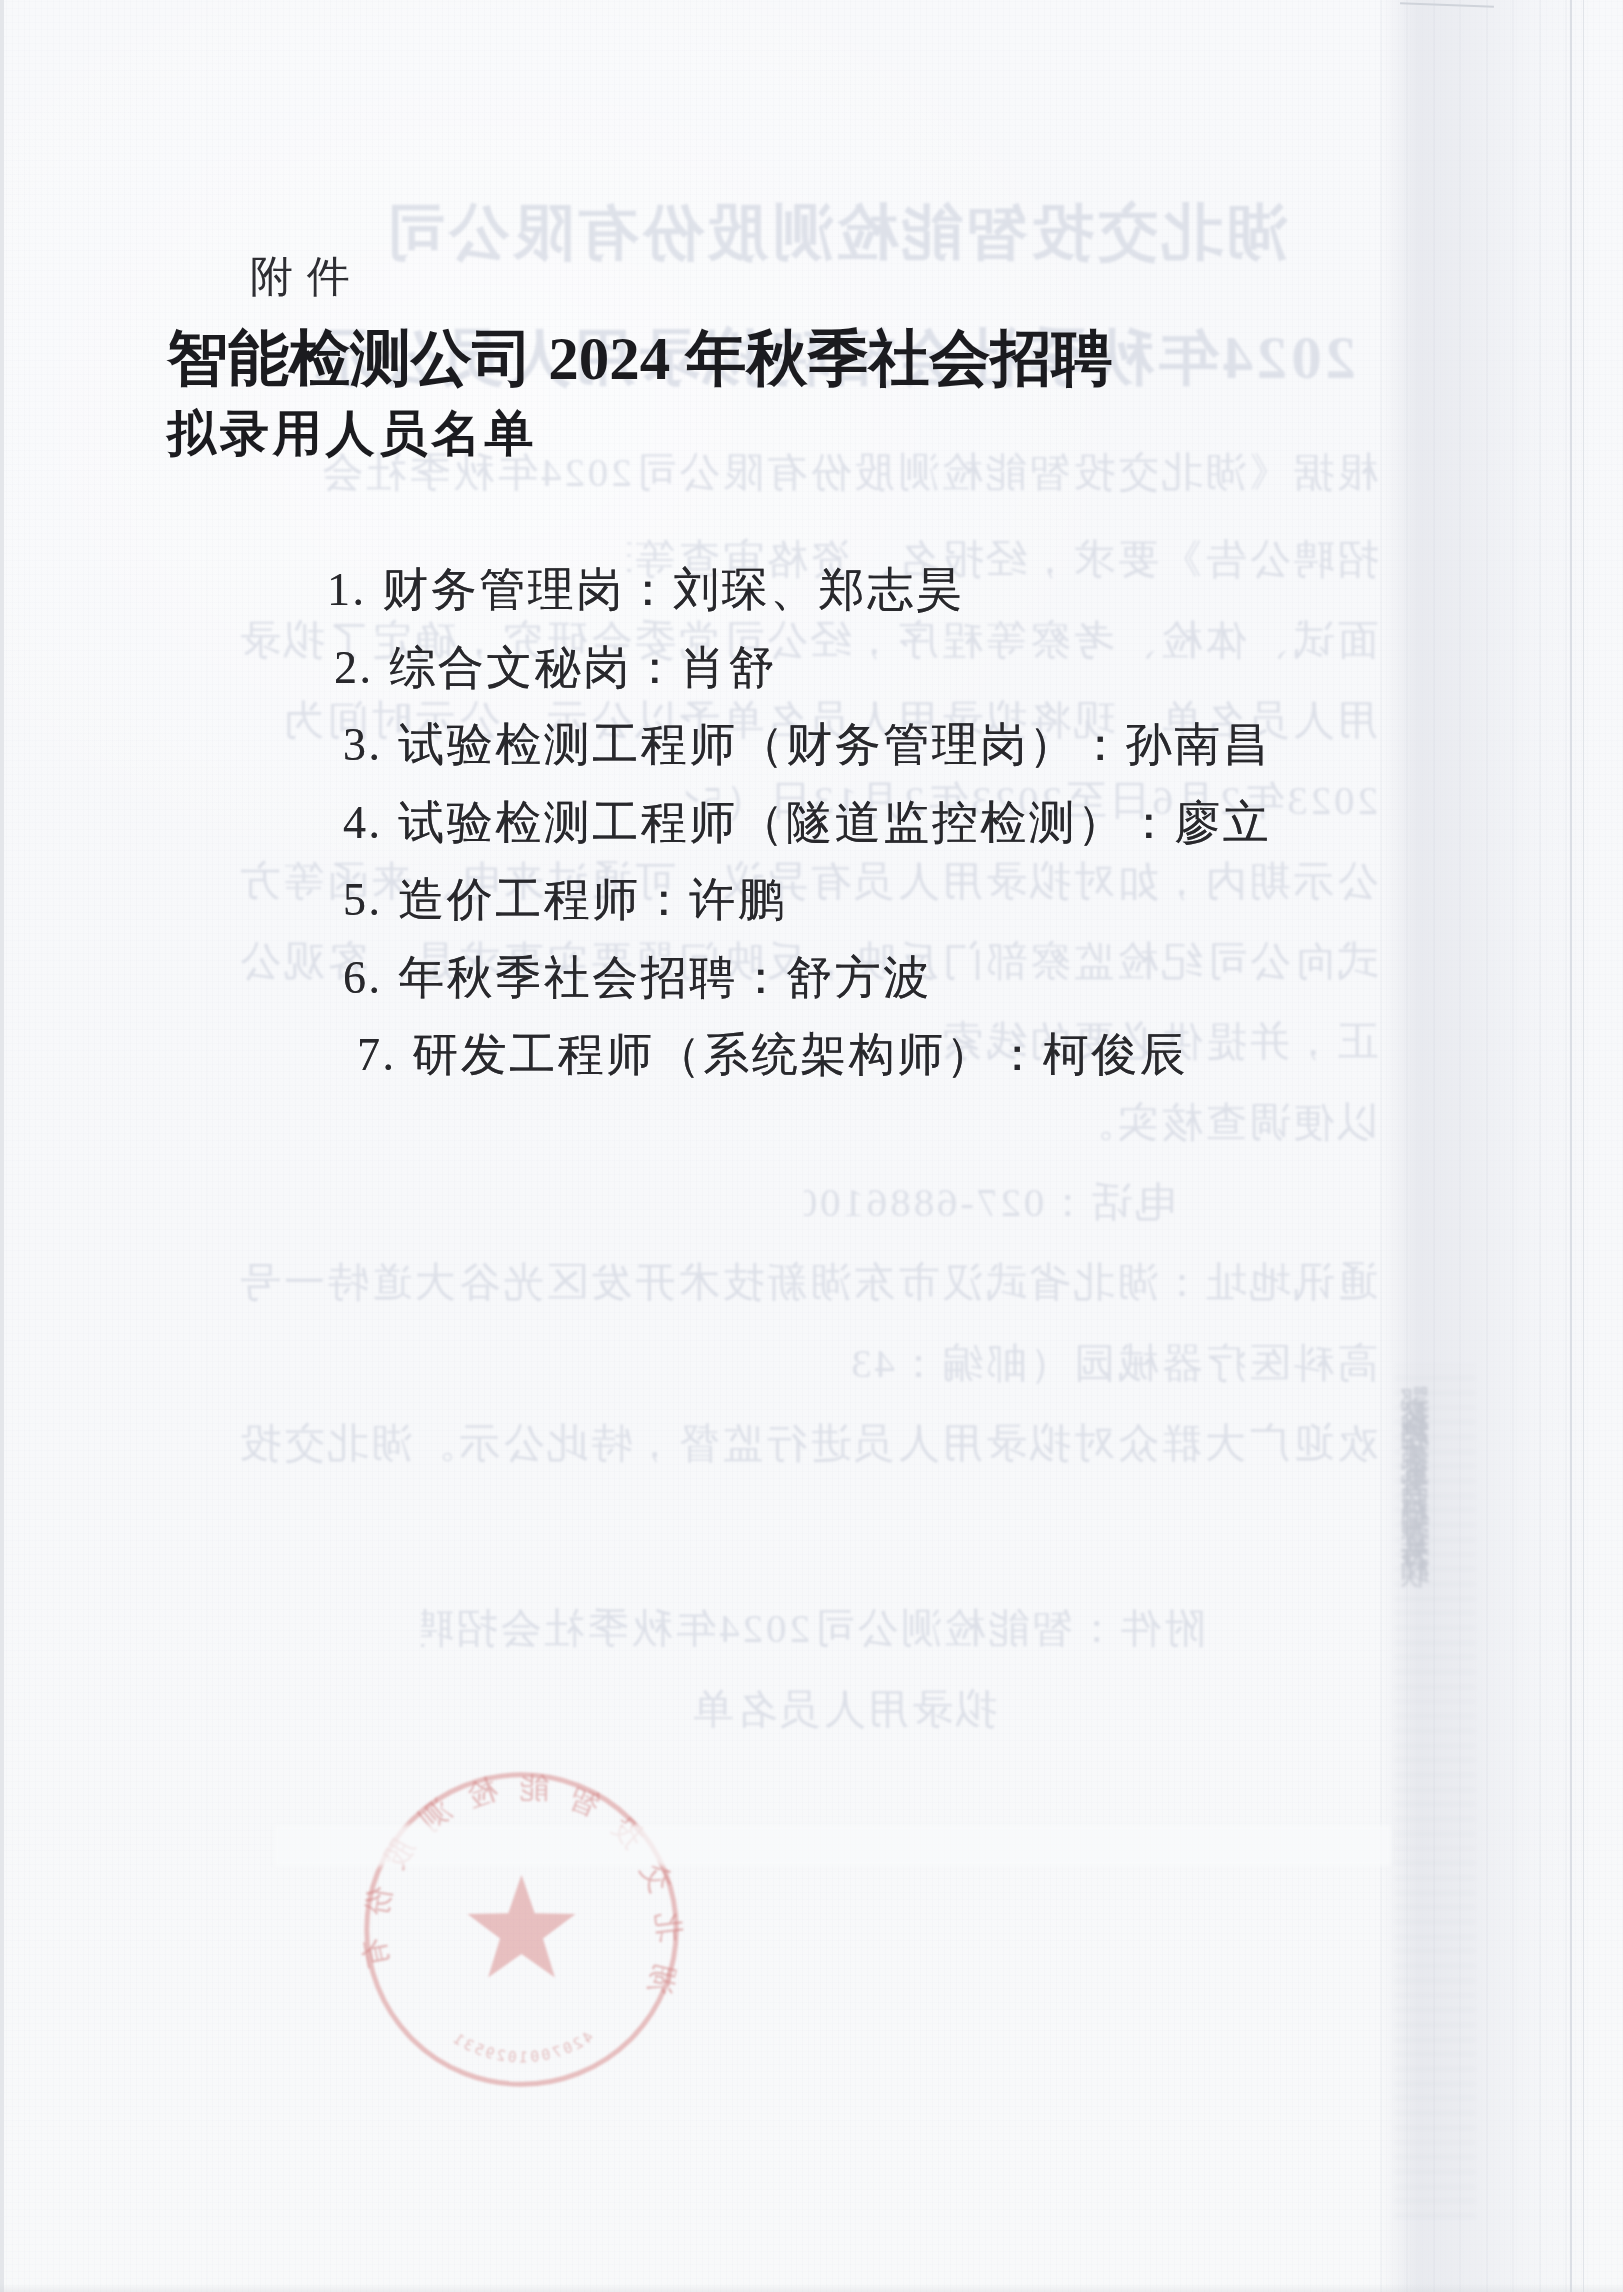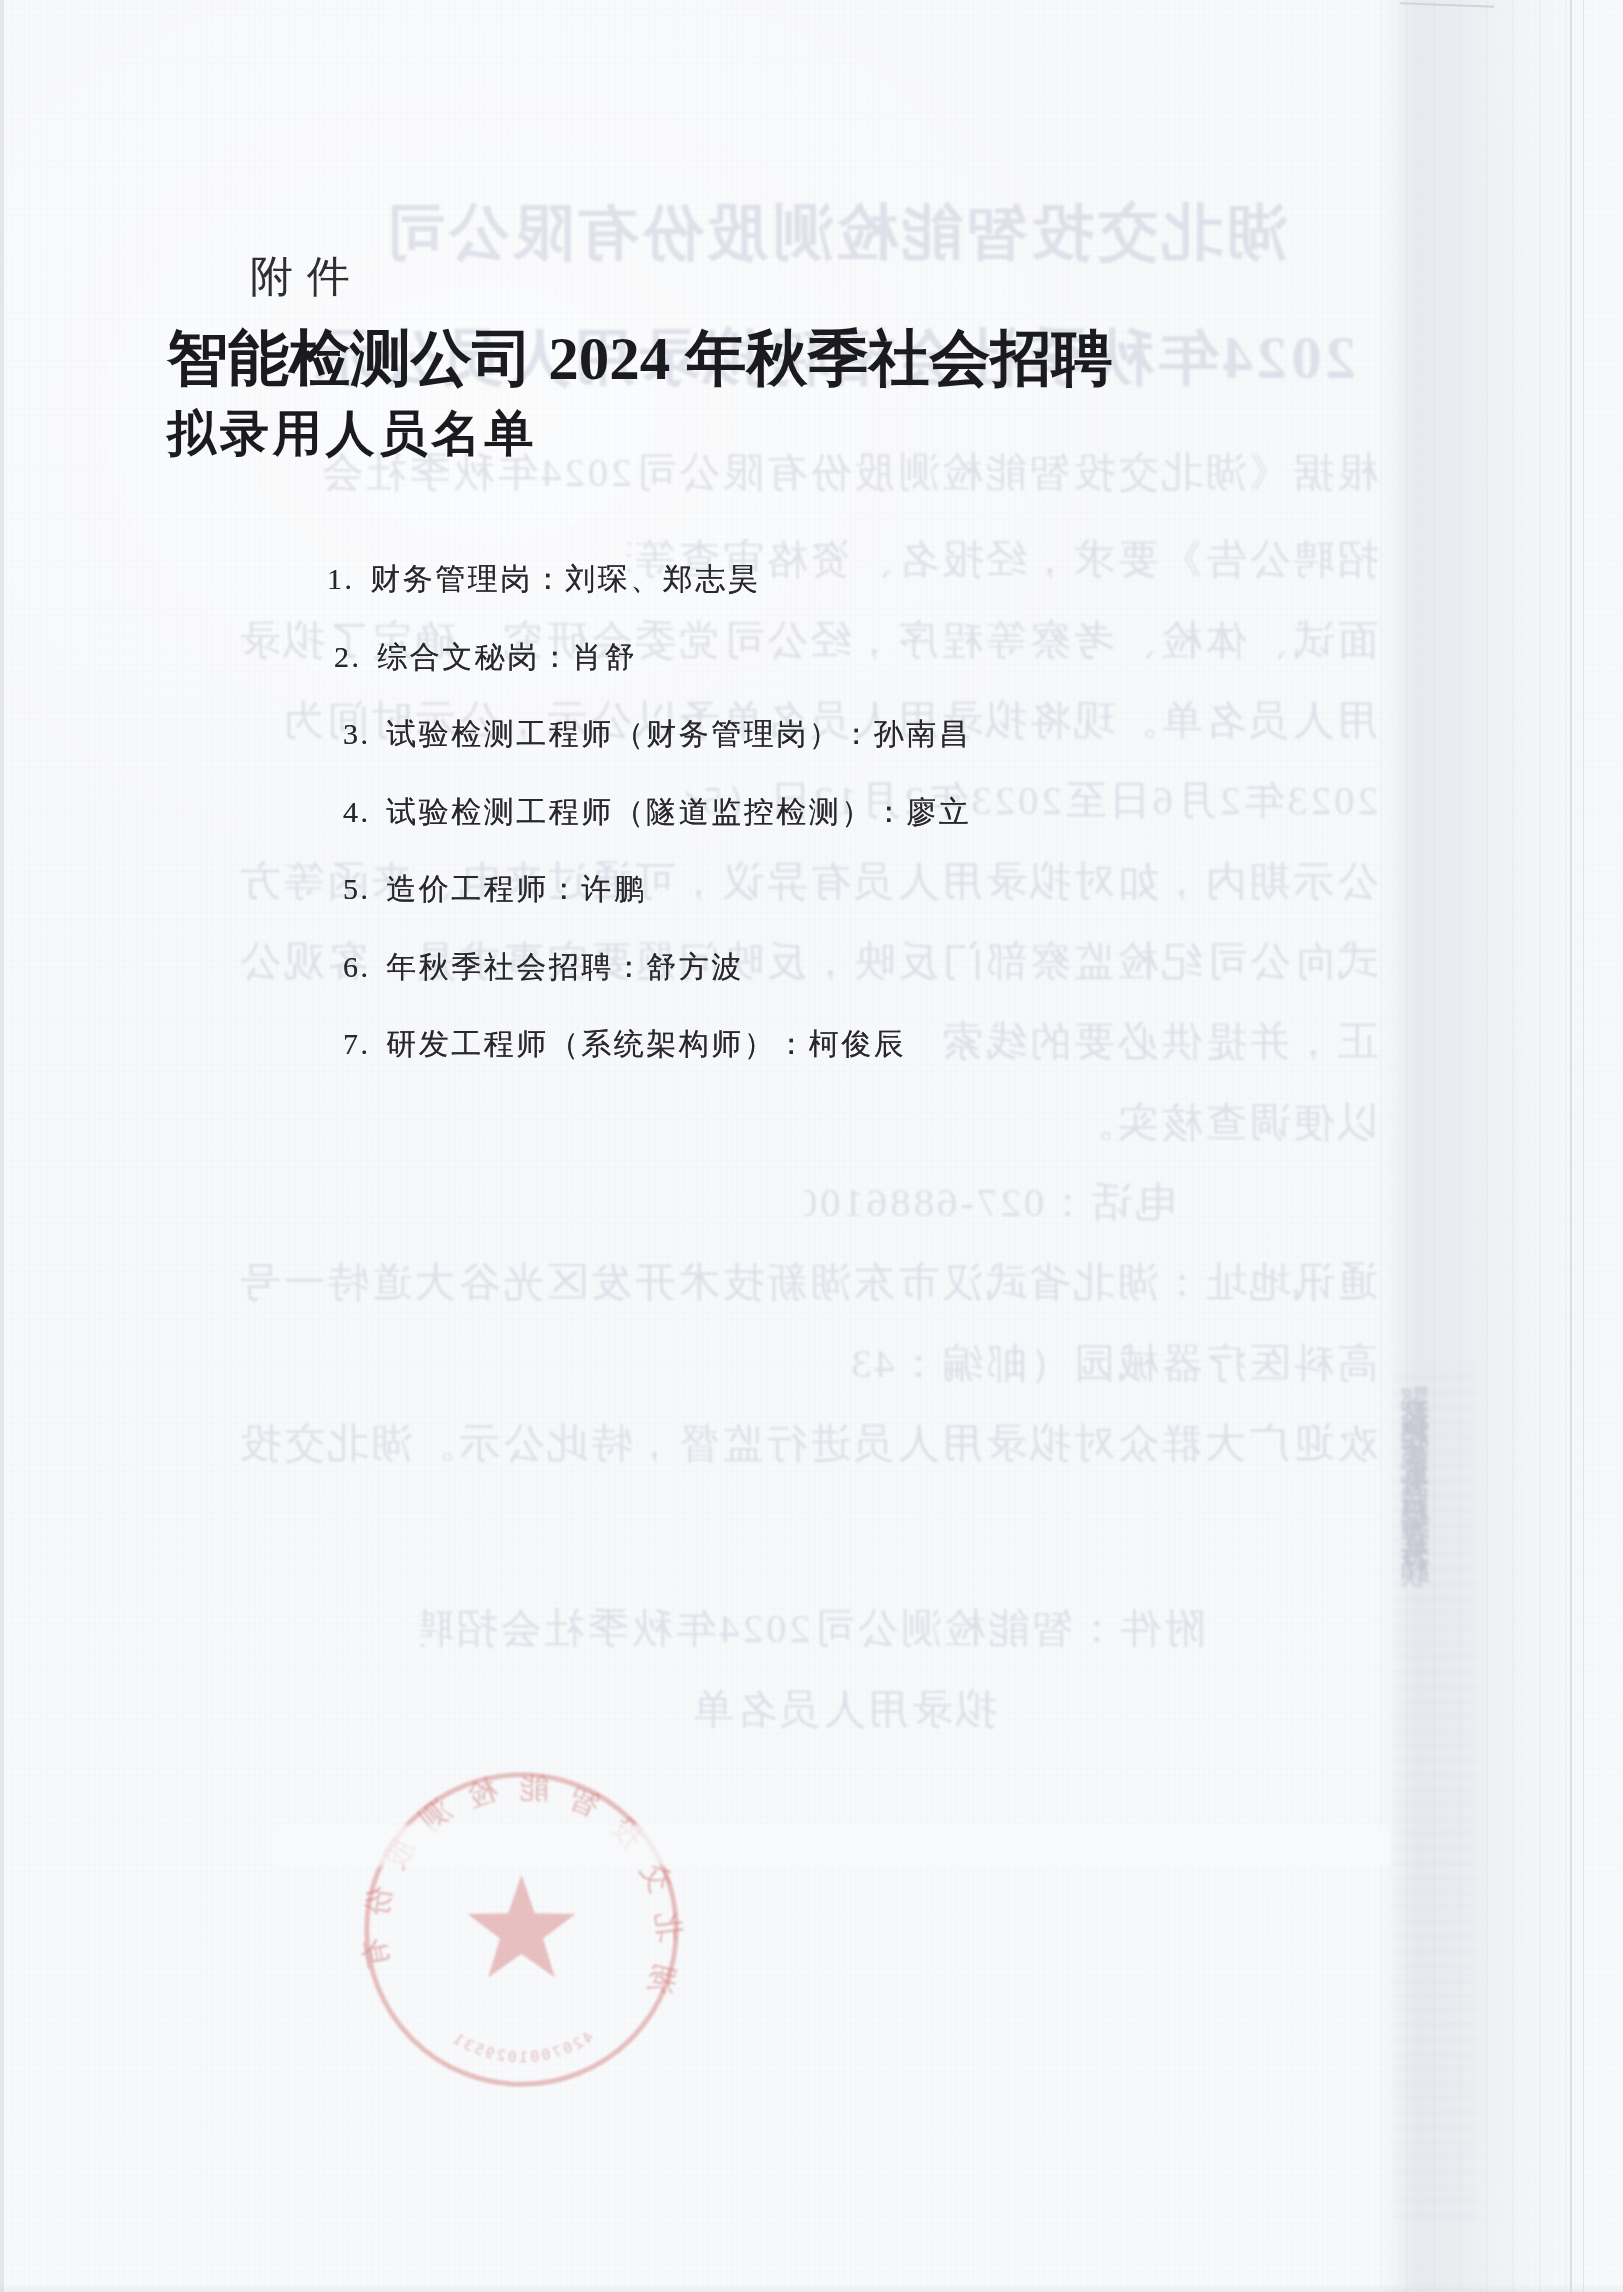--- a/index.html
+++ b/index.html
@@ -56,30 +56,30 @@
   .gf1{top:1605px;left:421px;width:784px;text-align:center;}
   .gf2{top:1686px;left:686px;width:314px;text-align:center;}
 
   
   .content{position:absolute;inset:0;z-index:3;margin-top:36px;}
   .attachment{position:absolute;left:250px;top:212px;font-size:43px;letter-spacing:13.7px;color:#2e2e33;}
   .title{position:absolute;left:167px;width:1313px;text-align:left;font-weight:700;color:#1b1b1f;
     font-family:"Liberation Serif","DejaVu Serif",serif;}
   .title1{top:282px;font-size:61px;}
   .title2{top:365px;font-size:49px;letter-spacing:3.9px;}
-  .row{position:absolute;font-size:30px;letter-spacing:2.5px;color:#28282c;white-space:nowrap;
+  .row{position:absolute;font-size:46px;letter-spacing:2.5px;color:#28282c;white-space:nowrap;
     text-shadow:0 0 0.5px rgba(40,40,46,.7);}
   .row .num{margin-right:15.7px;}
   .r1{left:327px;top:523px;}
   .r2{left:334px;top:601px;}
   .r3{left:343px;top:678px;}
   .r4{left:343px;top:756px;text-align:center;}
   .r5{left:343px;top:833px;}
   .r6{left:343px;top:911px;}
-  .r7{left:343px;top:988px;}
+  .r7{left:357px;top:988px;}
 
   
   .stamp{position:absolute;left:355px;top:1763px;width:333px;height:333px;z-index:2;
     transform:scaleX(-1);filter:blur(0.9px);opacity:.85;}
   .scan-band{position:absolute;left:274px;top:1825px;width:1117px;height:41px;z-index:3;
     background:rgba(248,249,251,0.75);filter:blur(2px);}
 
   
   .smudge-col{position:absolute;left:1394px;top:1364px;width:82px;height:855px;z-index:4;
     writing-mode:vertical-rl;transform:scaleX(-1);

